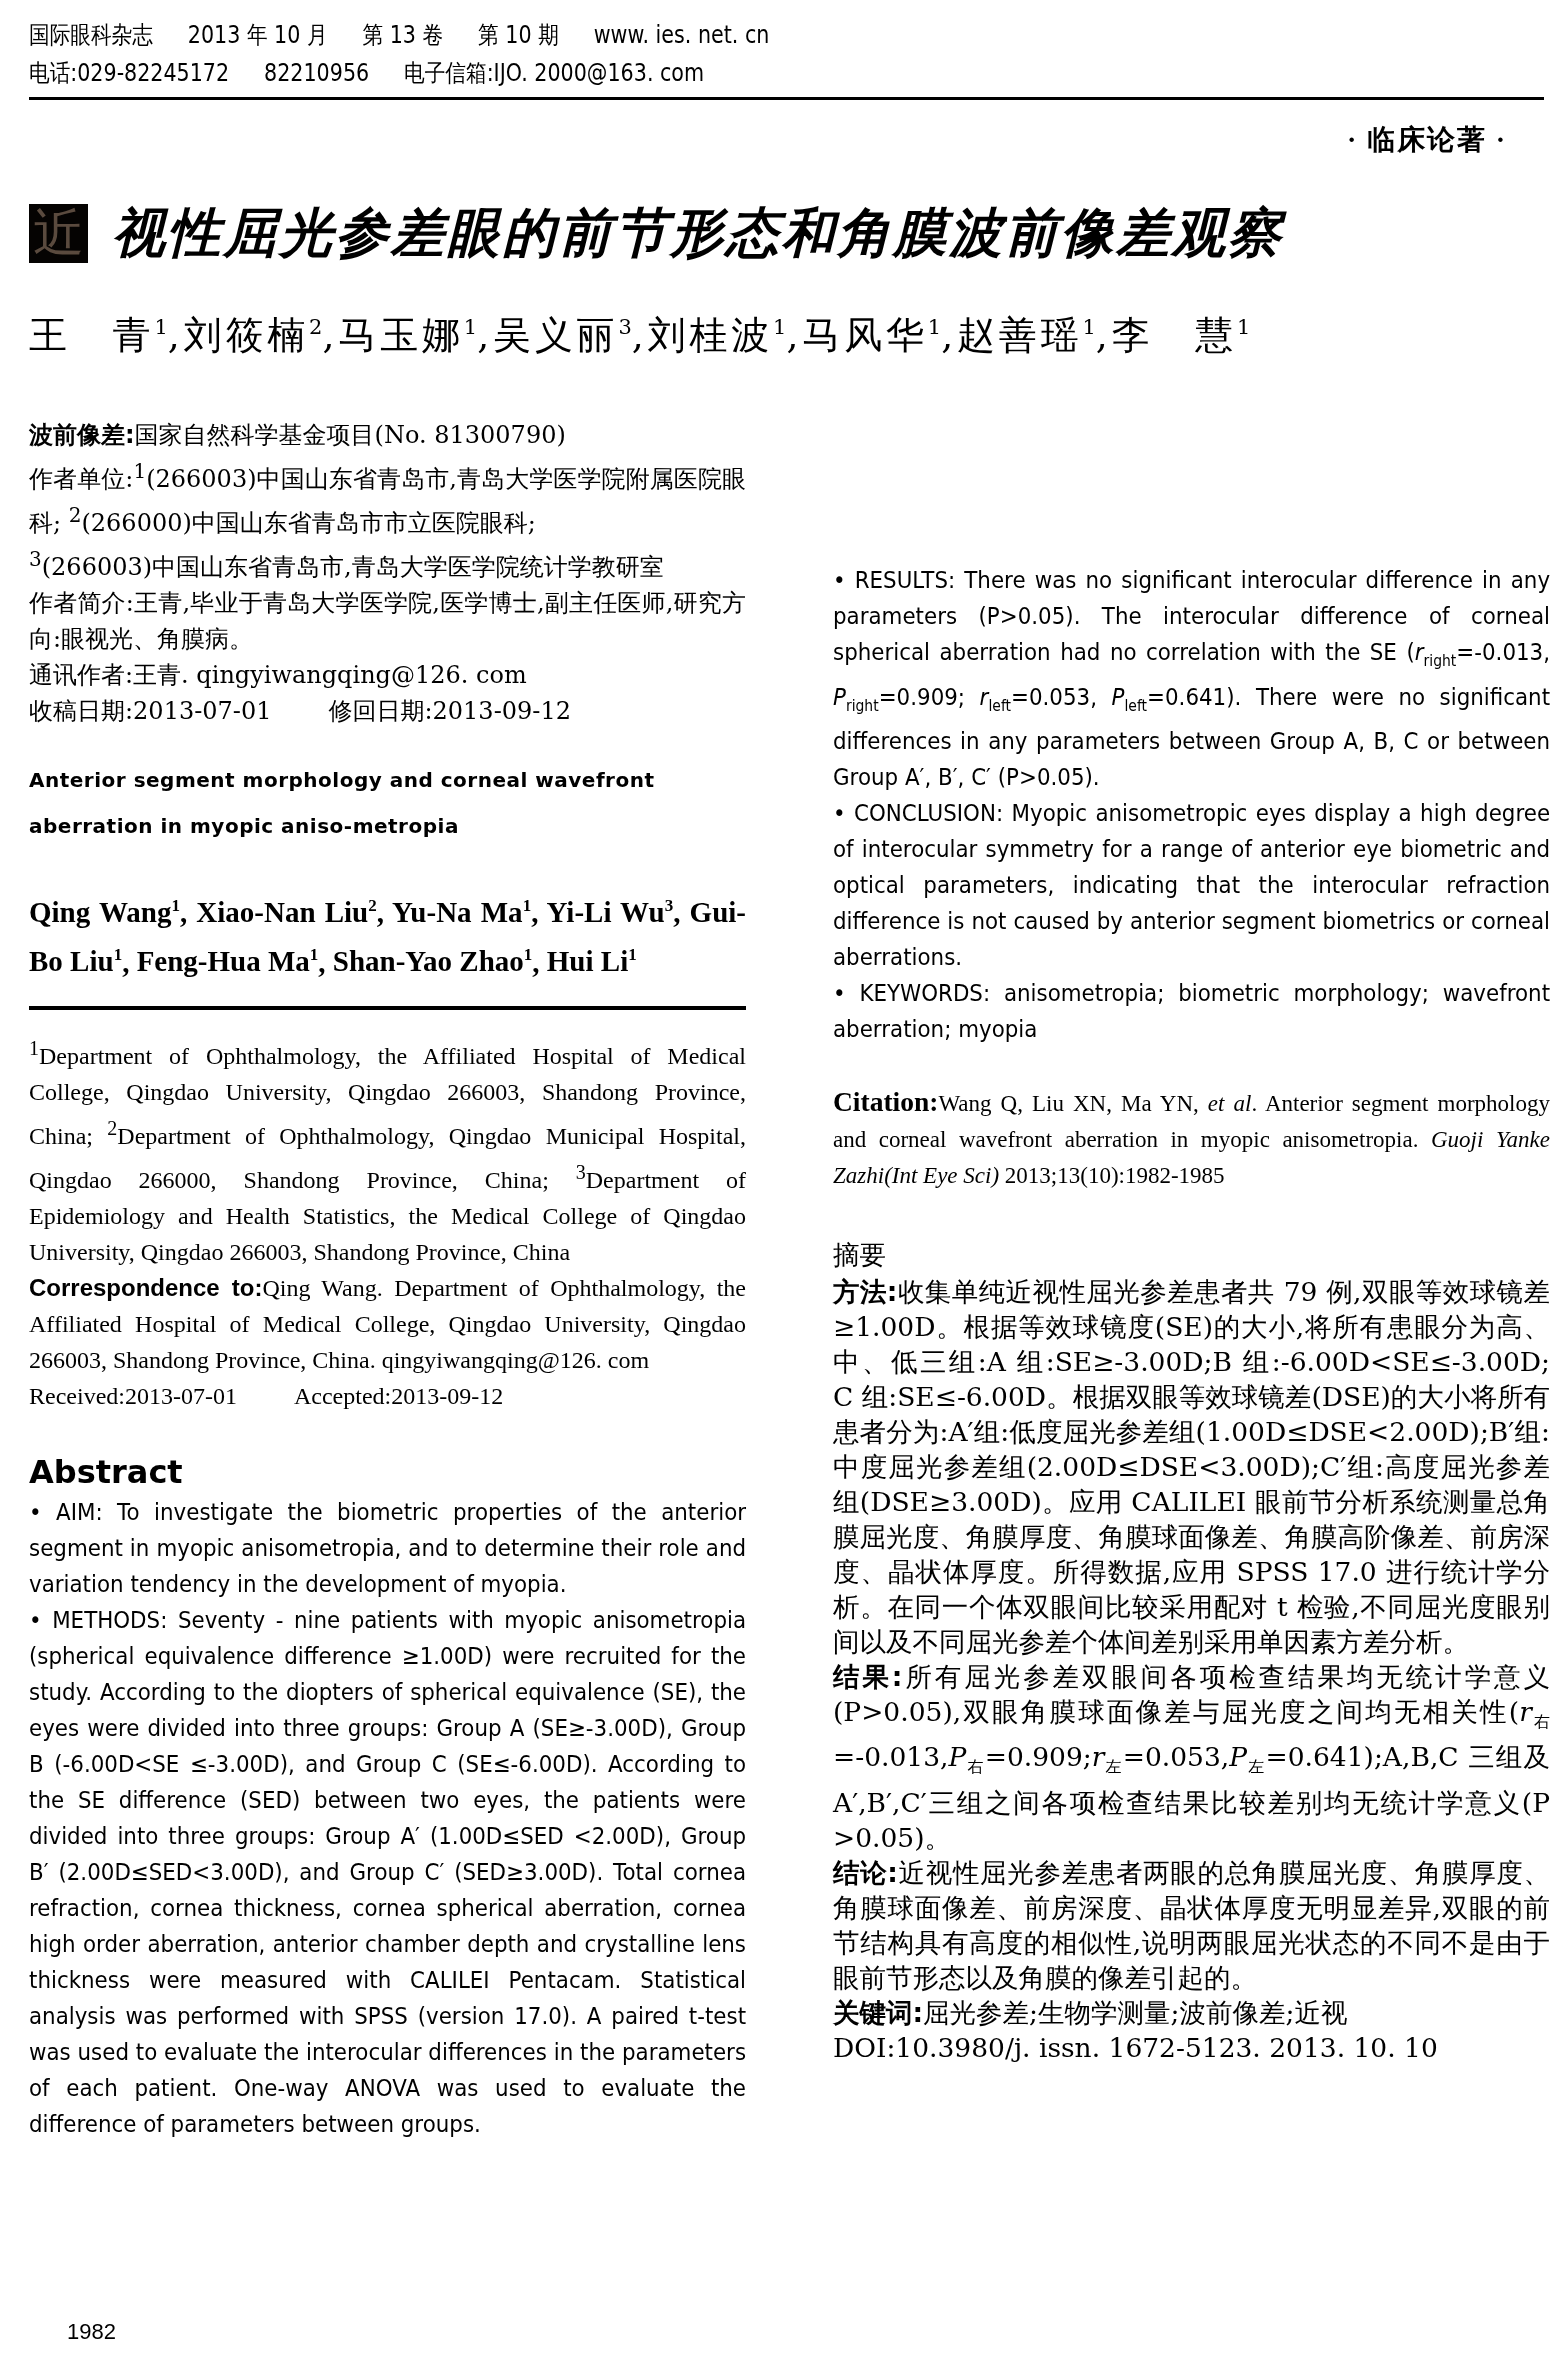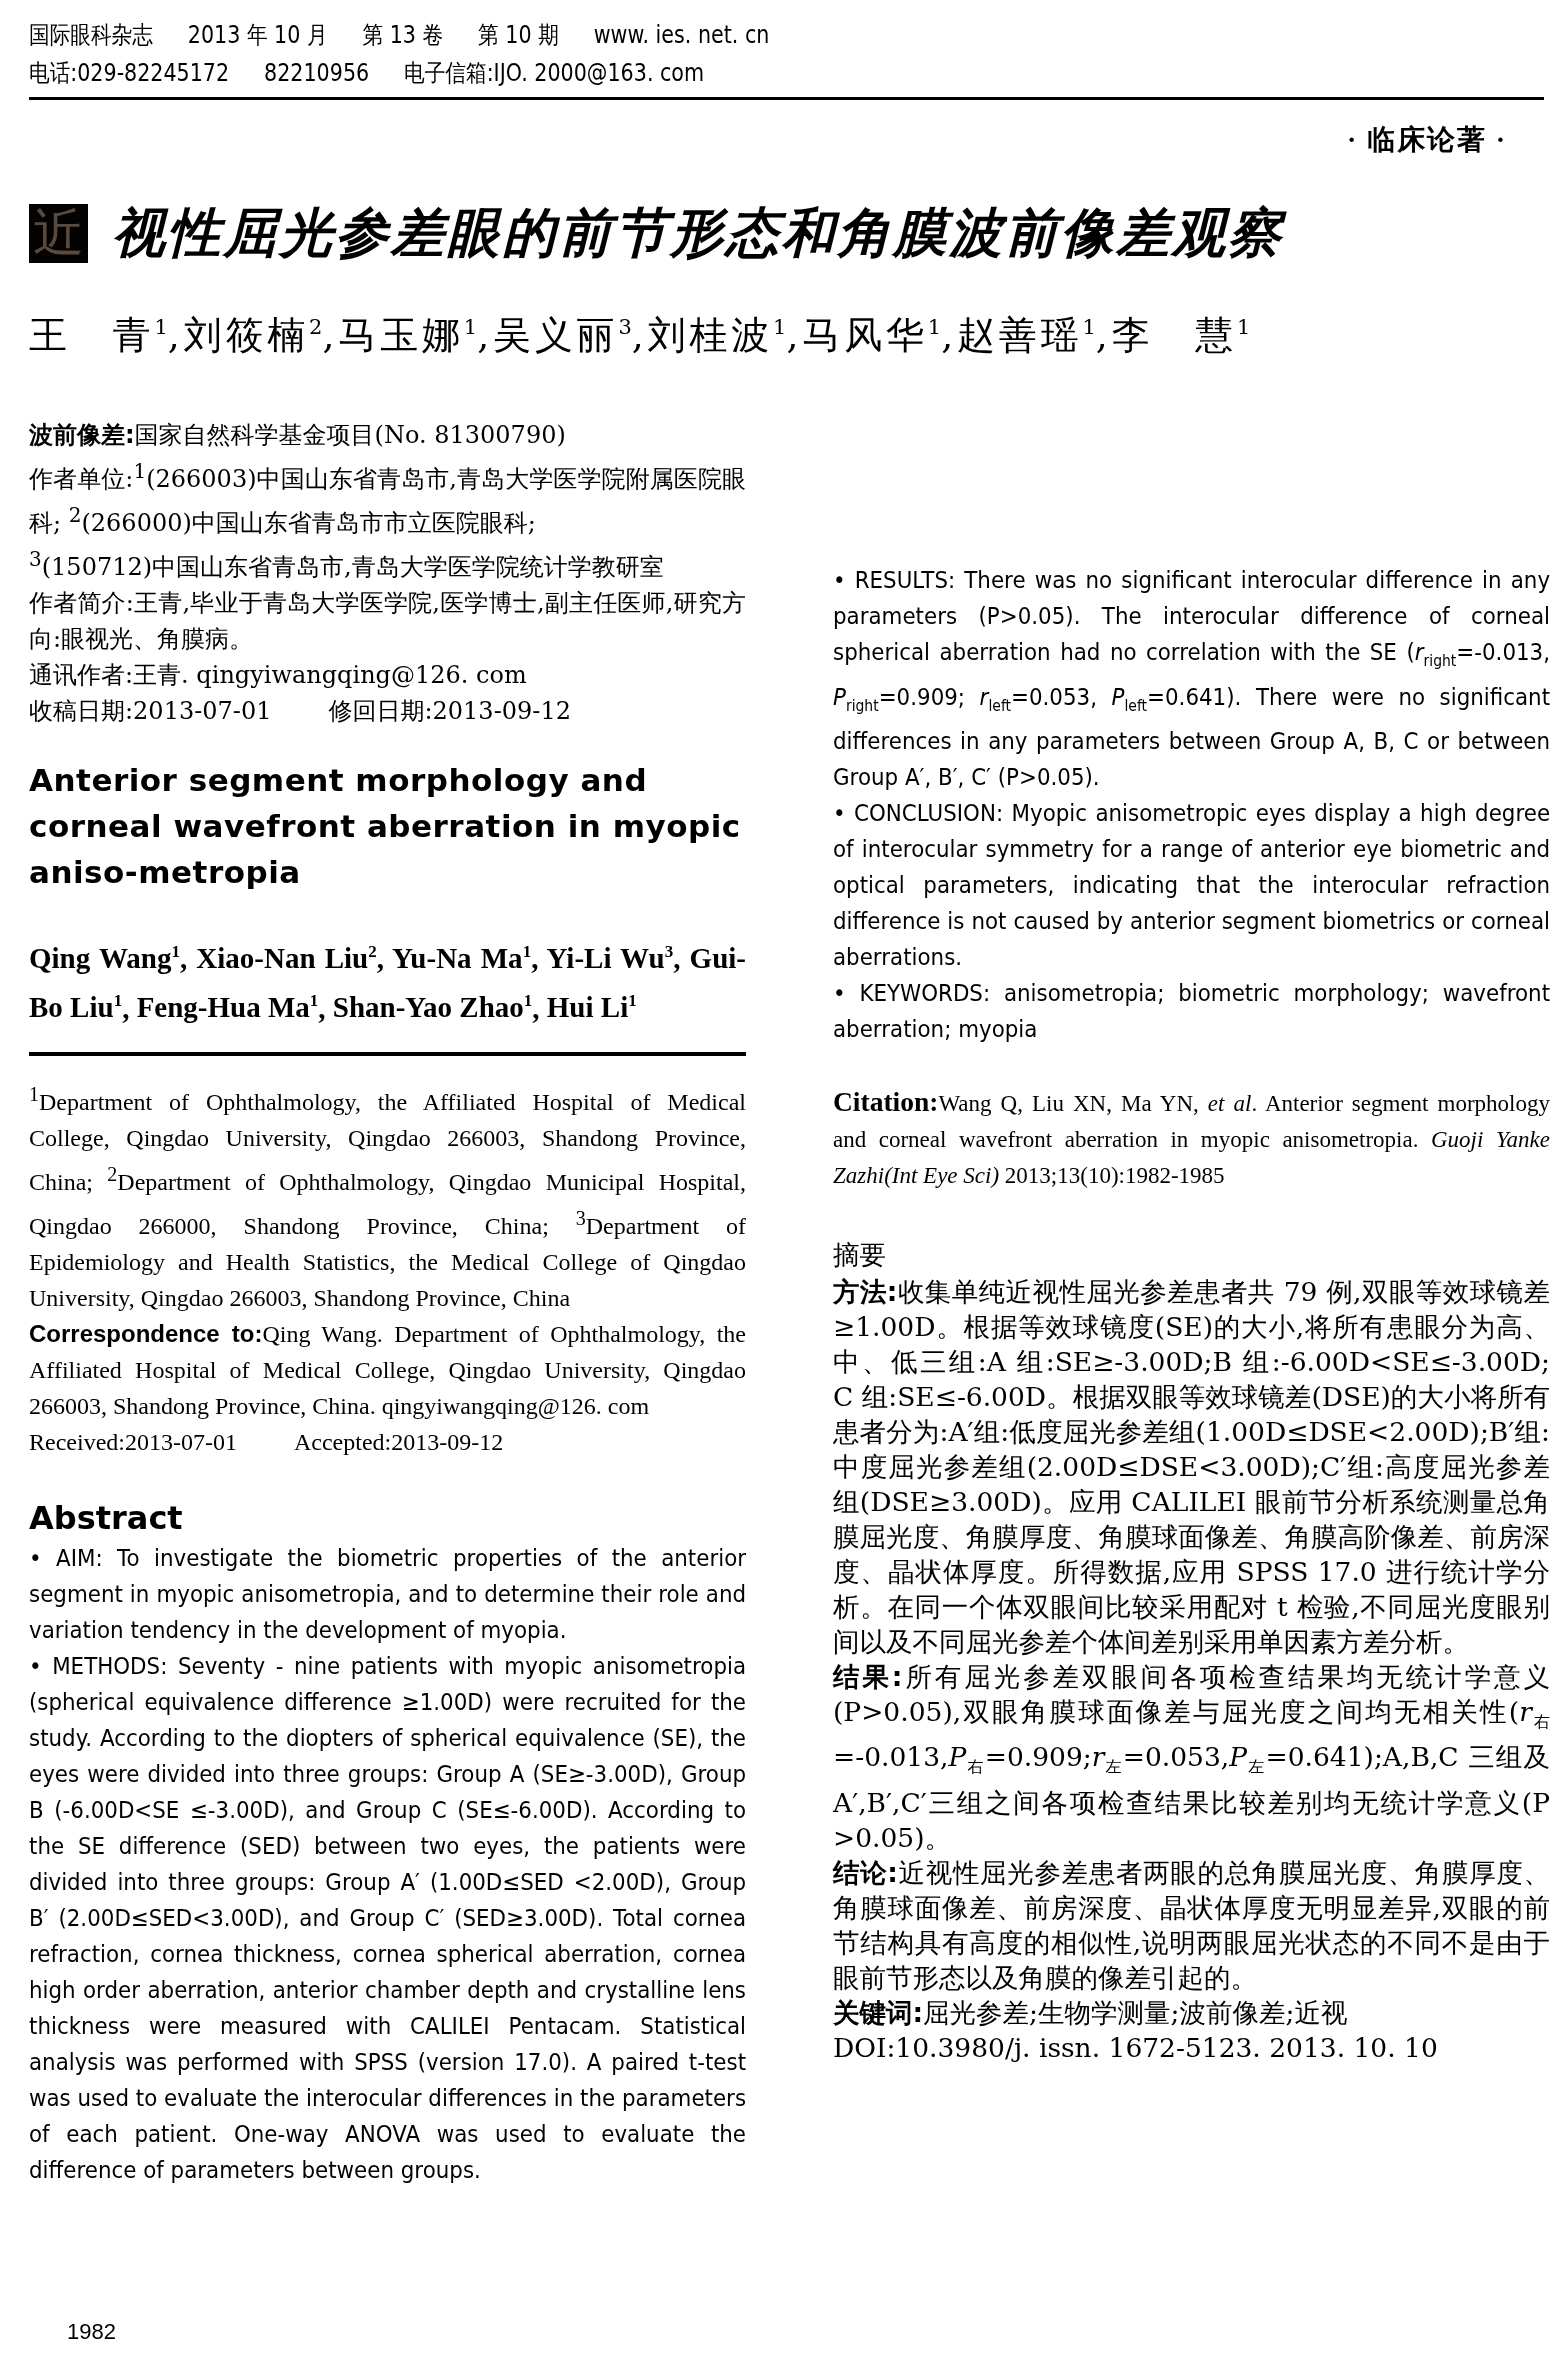--- a/index.html
+++ b/index.html
@@ -18,21 +18,21 @@
   #title-rest{font-family:"DejaVu Sans",sans-serif;font-size:53px;font-weight:bold;margin-left:24px;letter-spacing:2.8px;font-style:italic;}
   #cn-authors{left:29px;top:310px;font-size:38px;letter-spacing:3.8px;white-space:nowrap;font-family:"DejaVu Serif",serif;}
   #cn-authors sup{font-size:21px;letter-spacing:0;}
   
   .col{position:absolute;width:717px;}
   #col-left{left:29px;top:417px;}
   #col-right{left:833px;top:417px;}
   .p{margin:0;text-align:justify;text-align-last:left;}
   .cn-meta{font-size:24px;line-height:36px;font-family:"DejaVu Serif",serif;}
   .cn-meta b{font-family:"DejaVu Sans",sans-serif;}
-  .en-title{font-family:"DejaVu Sans",sans-serif;font-weight:bold;font-size:31px;line-height:46px;margin-top:28px;letter-spacing:0.5px;}
+  .en-title{font-family:"DejaVu Sans",sans-serif;font-weight:bold;font-size:20px;line-height:46px;margin-top:28px;letter-spacing:0.5px;}
   .en-authors{font-family:"Liberation Serif",serif;font-weight:bold;font-size:29px;line-height:43px;margin-top:35px;}
   .en-authors sup{font-size:17px;}
   .rule{height:3.8px;background:#000;margin:23px 0 20px 0;}
   .en-meta{font-family:"Liberation Serif",serif;font-size:24px;line-height:36px;}
   .en-meta b{font-family:"Liberation Sans",sans-serif;}
   .abs-h{font-family:"DejaVu Sans",sans-serif;font-weight:bold;font-size:32px;margin-top:37px;line-height:43px;}
   .abs-body{font-family:"DejaVu Sans",sans-serif;font-size:23px;line-height:36px;transform:scaleX(0.93);transform-origin:left;width:771px;}
   .abs-body sub{font-size:15px;}
   .citation{font-family:"Liberation Serif",serif;font-size:23px;line-height:36px;margin-top:37px;}
   .citation b{font-size:27.5px;}
@@ -66,21 +66,21 @@
 <div id="cn-title" class="abs">
   <div id="title-initial">近</div>
   <div id="title-rest">视性屈光参差眼的前节形态和角膜波前像差观察</div>
 </div>
 
 <div id="cn-authors" class="abs"><span>王　青<sup>1</sup></span>,<span>刘筱楠<sup>2</sup></span>,<span>马玉娜<sup>1</sup></span>,<span>吴义丽<sup>3</sup></span>,<span>刘桂波<sup>1</sup></span>,<span>马风华<sup>1</sup></span>,<span>赵善瑶<sup>1</sup></span>,<span>李　慧<sup>1</sup></span></div>
 
 <div id="col-left" class="col">
   <div class="cn-meta">
     <p class="p"><b>波前像差:</b><span>国家自然科学基金项目(No. 81300790)</span></p>
-    <p class="p"><span>作者单位:</span><sup>1</sup><span>(266003)中国山东省青岛市,青岛大学医学院附属医院眼科;</span> <sup>2</sup><span>(266000)中国山东省青岛市市立医院眼科;</span><br><sup>3</sup><span>(150712)中国山东省青岛市,青岛大学医学院统计学教研室</span></p>
+    <p class="p"><span>作者单位:</span><sup>1</sup><span>(266003)中国山东省青岛市,青岛大学医学院附属医院眼科;</span> <sup>2</sup><span>(266000)中国山东省青岛市市立医院眼科;</span><br><sup>3</sup><span>(266003)中国山东省青岛市,青岛大学医学院统计学教研室</span></p>
     <p class="p"><span>作者简介:</span><span>王青,毕业于青岛大学医学院,医学博士,副主任医师,研究方向:眼视光、角膜病。</span></p>
     <p class="p"><span>通讯作者:</span><span>王青. qingyiwangqing@126. com</span></p>
     <p class="p"><span>收稿日期:</span><span>2013-07-01</span><span style="display:inline-block;width:57px"></span><span>修回日期:</span><span>2013-09-12</span></p>
   </div>
 
   <div class="en-title">Anterior segment morphology and corneal wavefront aberration in myopic aniso-metropia</div>
   <div class="en-authors p" id="en-authors"><span>Qing Wang<sup>1</sup></span>, <span>Xiao-Nan Liu<sup>2</sup></span>, <span>Yu-Na Ma<sup>1</sup></span>, <span>Yi-Li Wu<sup>3</sup></span>, <span>Gui-Bo Liu<sup>1</sup></span>, <span>Feng-Hua Ma<sup>1</sup></span>, <span>Shan-Yao Zhao<sup>1</sup></span>, <span>Hui Li<sup>1</sup></span></div>
   <div class="rule"></div>
 
   <div class="en-meta">

